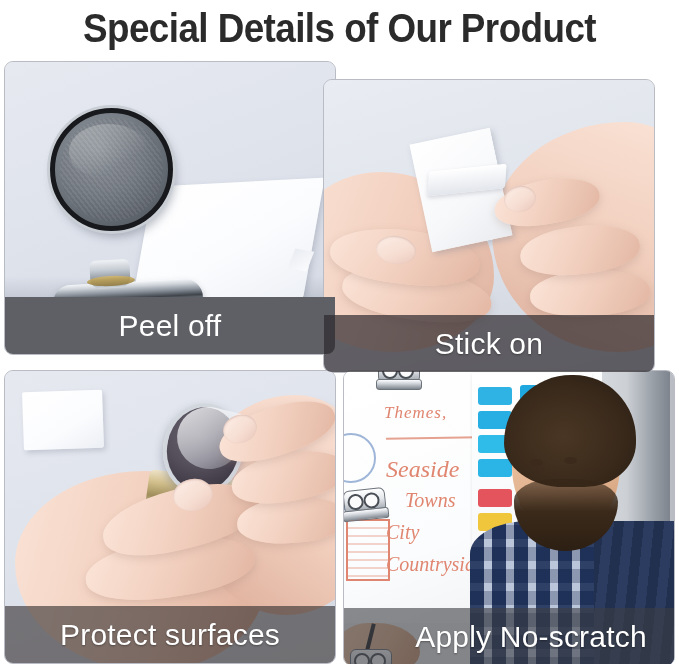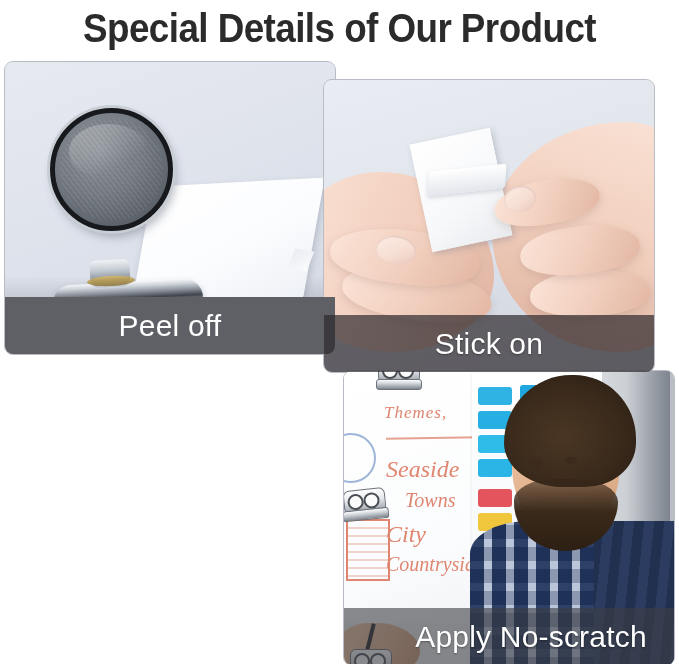--- a/index.html
+++ b/index.html
@@ -276,21 +276,21 @@
     position: absolute; left: 0; top: 0; width: 258px; height: 252px;
     background: linear-gradient(160deg,#ffffff 0%,#fbfcfd 60%,#eef0f3 100%);
   }
   .hw { position: absolute; color: #e0856f; font-family: "Liberation Serif", serif;
         font-style: italic; white-space: nowrap; }
   #hw-themes   { left: 40px; top: 32px;  font-size: 17px; letter-spacing: 1px; }
   #hw-underline{ position:absolute; left: 42px; top: 66px; width: 92px; height: 2px;
                  background:#e5a290; transform: rotate(-1deg); }
   #hw-seaside  { left: 42px; top: 85px;  font-size: 24px; }
   #hw-towns    { left: 42px; top: 118px; font-size: 20px; margin-left: 19px; }
-  #hw-city     { left: 42px; top: 150px; font-size: 24px; }
+  #hw-city     { left: 42px; top: 150px; font-size: 20px; }
   #hw-country  { left: 42px; top: 182px; font-size: 20px; }
   #sun {
     position: absolute; left: -18px; top: 62px; width: 46px; height: 46px;
     border: 2px solid #9fb6d8; border-radius: 50%;
   }
   .sunray { position: absolute; background: #9fb6d8; height: 2px; width: 22px; }
   #building {
     position: absolute; left: 2px; top: 148px; width: 40px; height: 58px;
     border: 2px solid #e0856f;
     background: repeating-linear-gradient(to bottom, transparent 0 6px, rgba(224,133,111,.35) 6px 8px);
@@ -411,20 +411,43 @@
       <div class="nail" style="left:180px; top:106px; width:32px; height:26px; transform:rotate(-12deg); z-index:9;"></div>
       <div class="finger" style="left:196px; top:146px; width:120px; height:48px; transform:rotate(-6deg); z-index:7;"></div>
       <div class="finger" style="left:206px; top:190px; width:120px; height:46px; transform:rotate(-3deg); z-index:6;"></div>
 
       <div id="p2-pad"></div>
       <div id="p2-pad-lift"></div>
     </div>
     <div class="caption overlay">Stick on</div>
   </div>
 
+  <div class="panel" id="panel-3">
+    <div class="photo">
+      <div class="desk-bg"></div>
+
+      <div id="p3-pad"></div>
+
+      <div id="p3-lhand"></div>
+      <div class="finger" style="left:96px;  top:118px; width:160px; height:60px; transform:rotate(-14deg); z-index:7;"></div>
+      <div class="finger" style="left:80px;  top:168px; width:170px; height:58px; transform:rotate(-8deg); z-index:6;"></div>
+      <div class="nail" style="left:168px; top:108px; width:40px; height:32px; transform:rotate(-10deg); z-index:12;"></div>
+
+      <div id="p3-base"></div>
+      <div id="p3-clip"></div>
+      <div id="p3-film"></div>
+
+      <div id="p3-rhand"></div>
+      <div class="finger" style="left:212px; top:36px;  width:120px; height:48px; transform:rotate(-18deg); z-index:9;"></div>
+      <div class="nail" style="left:218px; top:44px;  width:34px; height:28px; transform:rotate(-18deg); z-index:10;"></div>
+      <div class="finger" style="left:226px; top:82px;  width:116px; height:48px; transform:rotate(-10deg); z-index:8;"></div>
+      <div class="finger" style="left:232px; top:126px; width:110px; height:46px; transform:rotate(-4deg); z-index:7;"></div>
+    </div>
+    <div class="caption overlay2">Protect surfaces</div>
+  </div>
 
   <div class="panel" id="panel-4">
     <div class="photo">
       <div id="p4-room"></div>
       <div id="p4-door"></div>
 
       <div id="p4-board">
 
         <div id="sun"></div>
 

